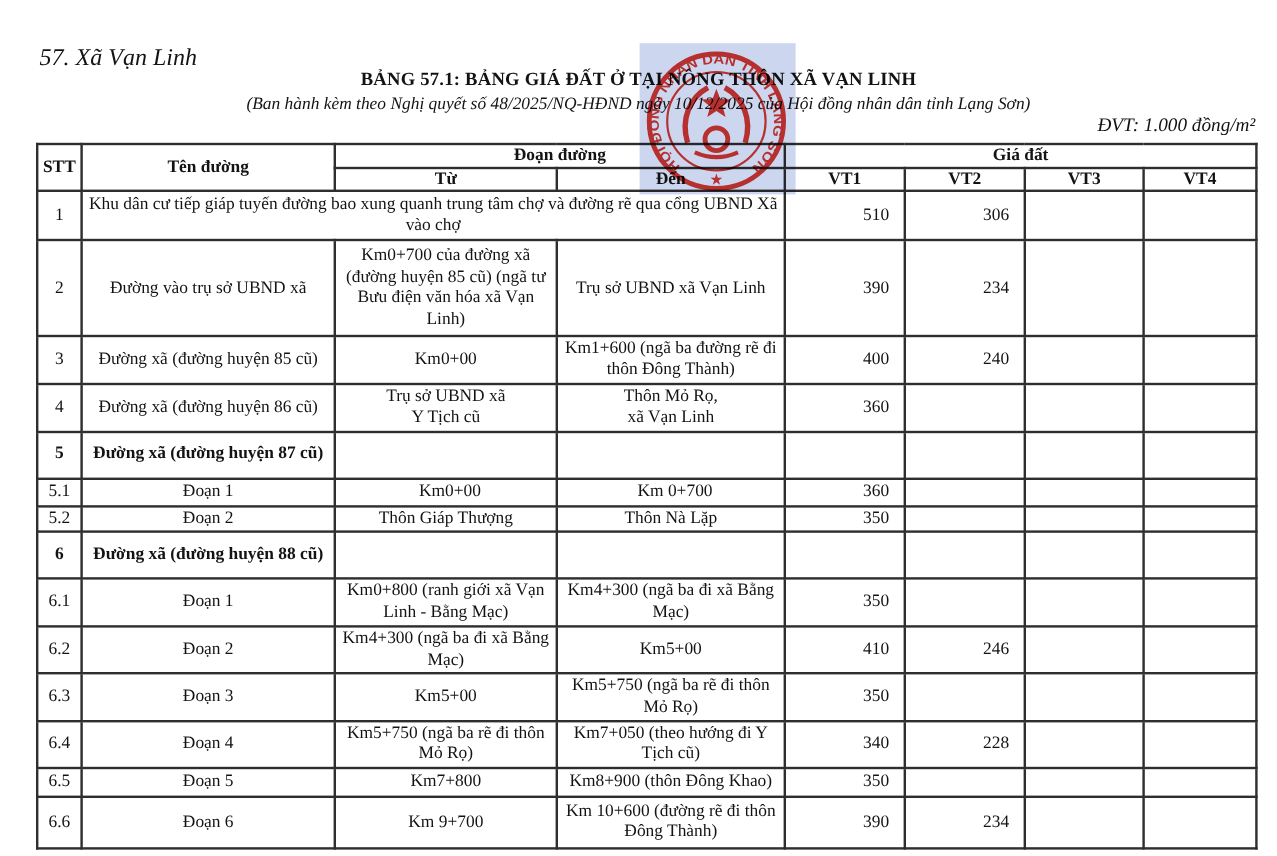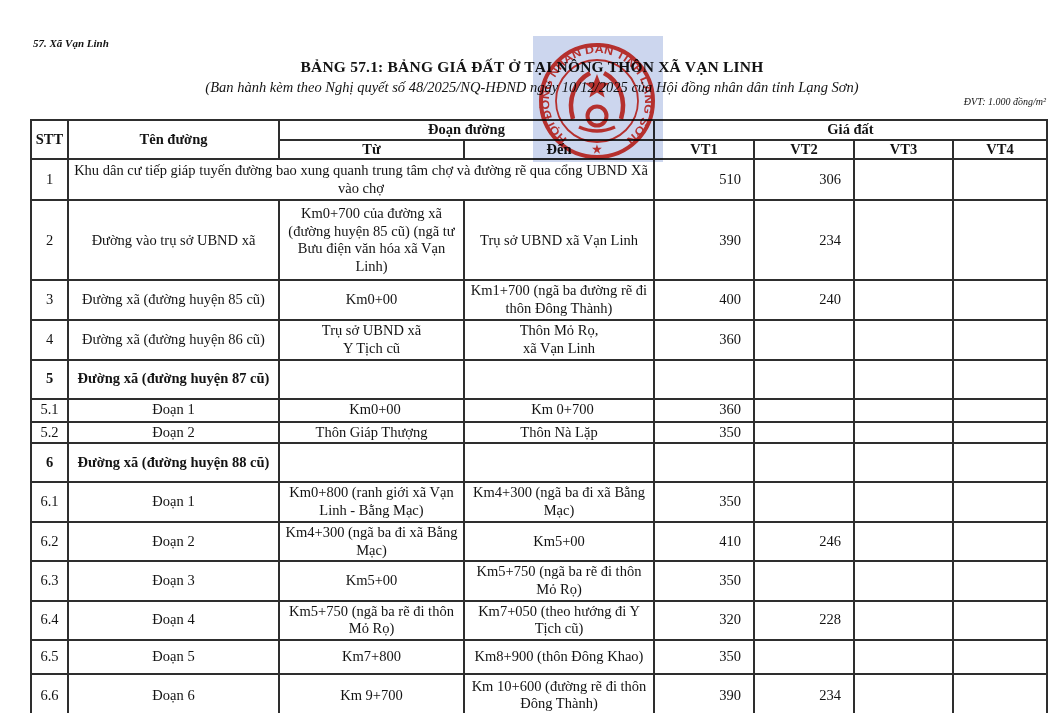--- a/index.html
+++ b/index.html
@@ -3,33 +3,33 @@
 <meta charset="utf-8">
 <style>
   html,body{margin:0;padding:0;}
   body{
     width:1064px;height:713px;position:relative;overflow:hidden;
     background:#ffffff;color:#131313;
     font-family:"Liberation Serif", serif;
   }
   .section-label{
     position:absolute;left:33px;top:37px;
-    font-size:11px;font-weight:bold;font-style:italic;
+    font-size:20px;font-weight:normal;font-style:italic;
   }
   .doc-title{
     position:absolute;left:0;top:58px;width:1064px;text-align:center;
     font-size:15.5px;font-weight:bold;letter-spacing:.2px;
   }
   .doc-subtitle{
     position:absolute;left:0;top:79px;width:1064px;text-align:center;
     font-size:14.5px;font-style:italic;
   }
   .unit-note{
     position:absolute;right:18px;top:96px;
-    font-size:10px;font-style:italic;
+    font-size:16px;font-style:italic;
   }
   table.price-table{
     position:absolute;left:30px;top:119px;width:1016px;
     border-collapse:collapse;table-layout:fixed;
   }
   .price-table th,.price-table td{
     border:2px solid #2e2e2e;
     font-size:14.5px;line-height:1.22;
     padding:1px 5px;vertical-align:middle;
     overflow:hidden;
@@ -103,21 +103,21 @@
     <td class="seg">Trụ sở UBND xã Vạn Linh</td>
     <td class="r">390</td>
     <td class="r">234</td>
     <td class="r"></td>
     <td class="r"></td>
   </tr>
   <tr style="height:39px">
     <td class="c">3</td>
     <td class="name">Đường xã  (đường huyện 85 cũ)</td>
     <td class="seg">Km0+00</td>
-    <td class="seg">Km1+700 (ngã ba đường rẽ đi thôn Đông Thành)</td>
+    <td class="seg">Km1+600 (ngã ba đường rẽ đi thôn Đông Thành)</td>
     <td class="r">400</td>
     <td class="r">240</td>
     <td class="r"></td>
     <td class="r"></td>
   </tr>
   <tr style="height:40px">
     <td class="c">4</td>
     <td class="name">Đường xã  (đường huyện 86 cũ)</td>
     <td class="seg pre">Trụ sở UBND xã
 Y Tịch cũ</td>
@@ -196,26 +196,26 @@
     <td class="r">350</td>
     <td class="r"></td>
     <td class="r"></td>
     <td class="r"></td>
   </tr>
   <tr style="height:39px">
     <td class="c">6.4</td>
     <td class="name">Đoạn 4</td>
     <td class="seg">Km5+750 (ngã ba rẽ đi thôn Mỏ Rọ)</td>
     <td class="seg">Km7+050 (theo hướng đi Y Tịch cũ)</td>
-    <td class="r">320</td>
+    <td class="r">340</td>
     <td class="r">228</td>
     <td class="r"></td>
     <td class="r"></td>
   </tr>
-  <tr style="height:34px">
+  <tr style="height:24px">
     <td class="c">6.5</td>
     <td class="name">Đoạn 5</td>
     <td class="seg">Km7+800</td>
     <td class="seg">Km8+900 (thôn Đông Khao)</td>
     <td class="r">350</td>
     <td class="r"></td>
     <td class="r"></td>
     <td class="r"></td>
   </tr>
   <tr style="height:43px">

